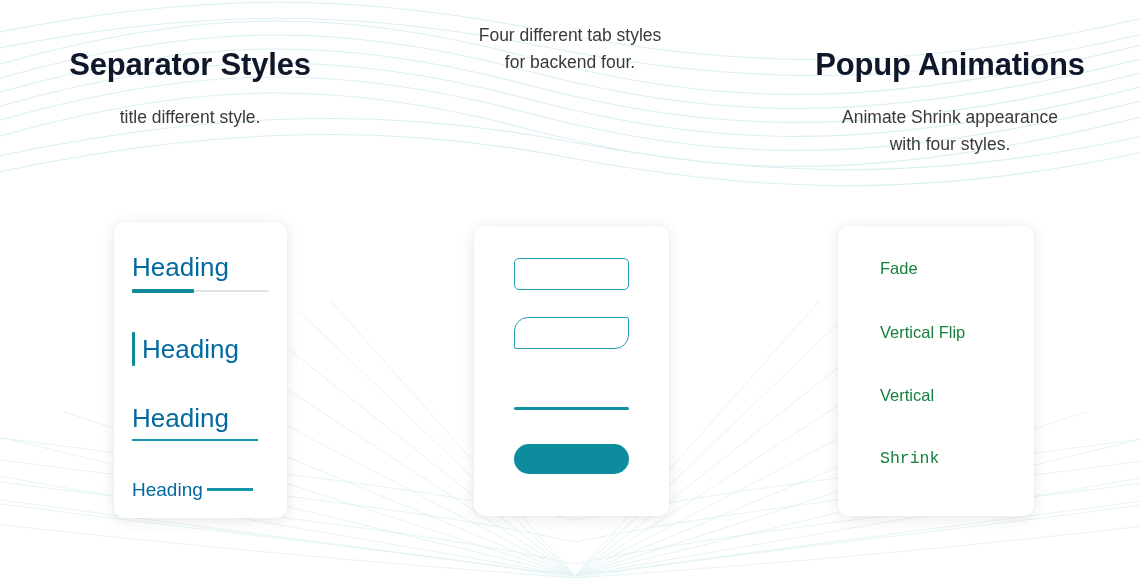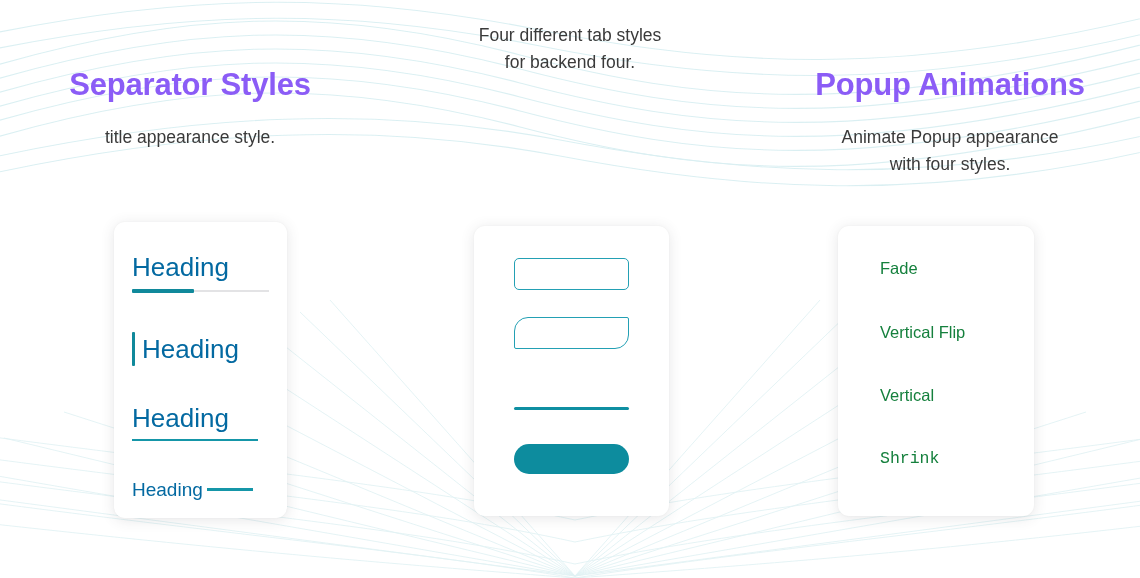--- a/index.html
+++ b/index.html
@@ -15,24 +15,24 @@
   .bg-deco { position: absolute; inset: 0; width: 1140px; height: 578px; pointer-events: none; }
 
   
   .columns {
     position: absolute; inset: 0;
     display: flex; flex-direction: row;
   }
   .col { position: relative; flex: 1 1 0; text-align: center; }
 
   .col-title {
-    margin-top: 68px;
+    margin-top: 48px;
     font-size: 31px;
     font-weight: bold;
-    color: #8b5cf6;
+    color: #0f172a;
     letter-spacing: -0.2px;
     line-height: 1.1;
   }
   .col-desc {
     margin-top: 22px;
     font-size: 17.5px;
     color: #3a3a3a;
     line-height: 1.52;
   }
 
@@ -156,35 +156,35 @@
       <path d="M-60,496 C240,536 420,552 575,578 C740,552 930,534 1210,496"></path>
       <path d="M-60,518 C240,552 420,566 575,578 C740,566 930,552 1210,518"></path>
     </g>
   </svg>
 
   <div class="columns">
 
     <div class="col">
       <div class="col-title">Separator Styles</div>
       <div class="col-desc">
-        <div>title appearance style.</div>
+        <div>title different style.</div>
       </div>
     </div>
 
     <div class="col">
       <div class="col-desc">
         <div>Four different tab styles</div>
         <div>for backend four.</div>
       </div>
     </div>
 
     <div class="col">
       <div class="col-title">Popup Animations</div>
       <div class="col-desc">
-        <div>Animate Popup appearance</div>
+        <div>Animate Shrink appearance</div>
         <div>with four styles.</div>
       </div>
     </div>
   </div>
 
   <div class="card" id="card-sep">
     <div class="sep-list">
 
       <div class="sep-item sep-1">
         <div class="sep-text">Heading</div>

